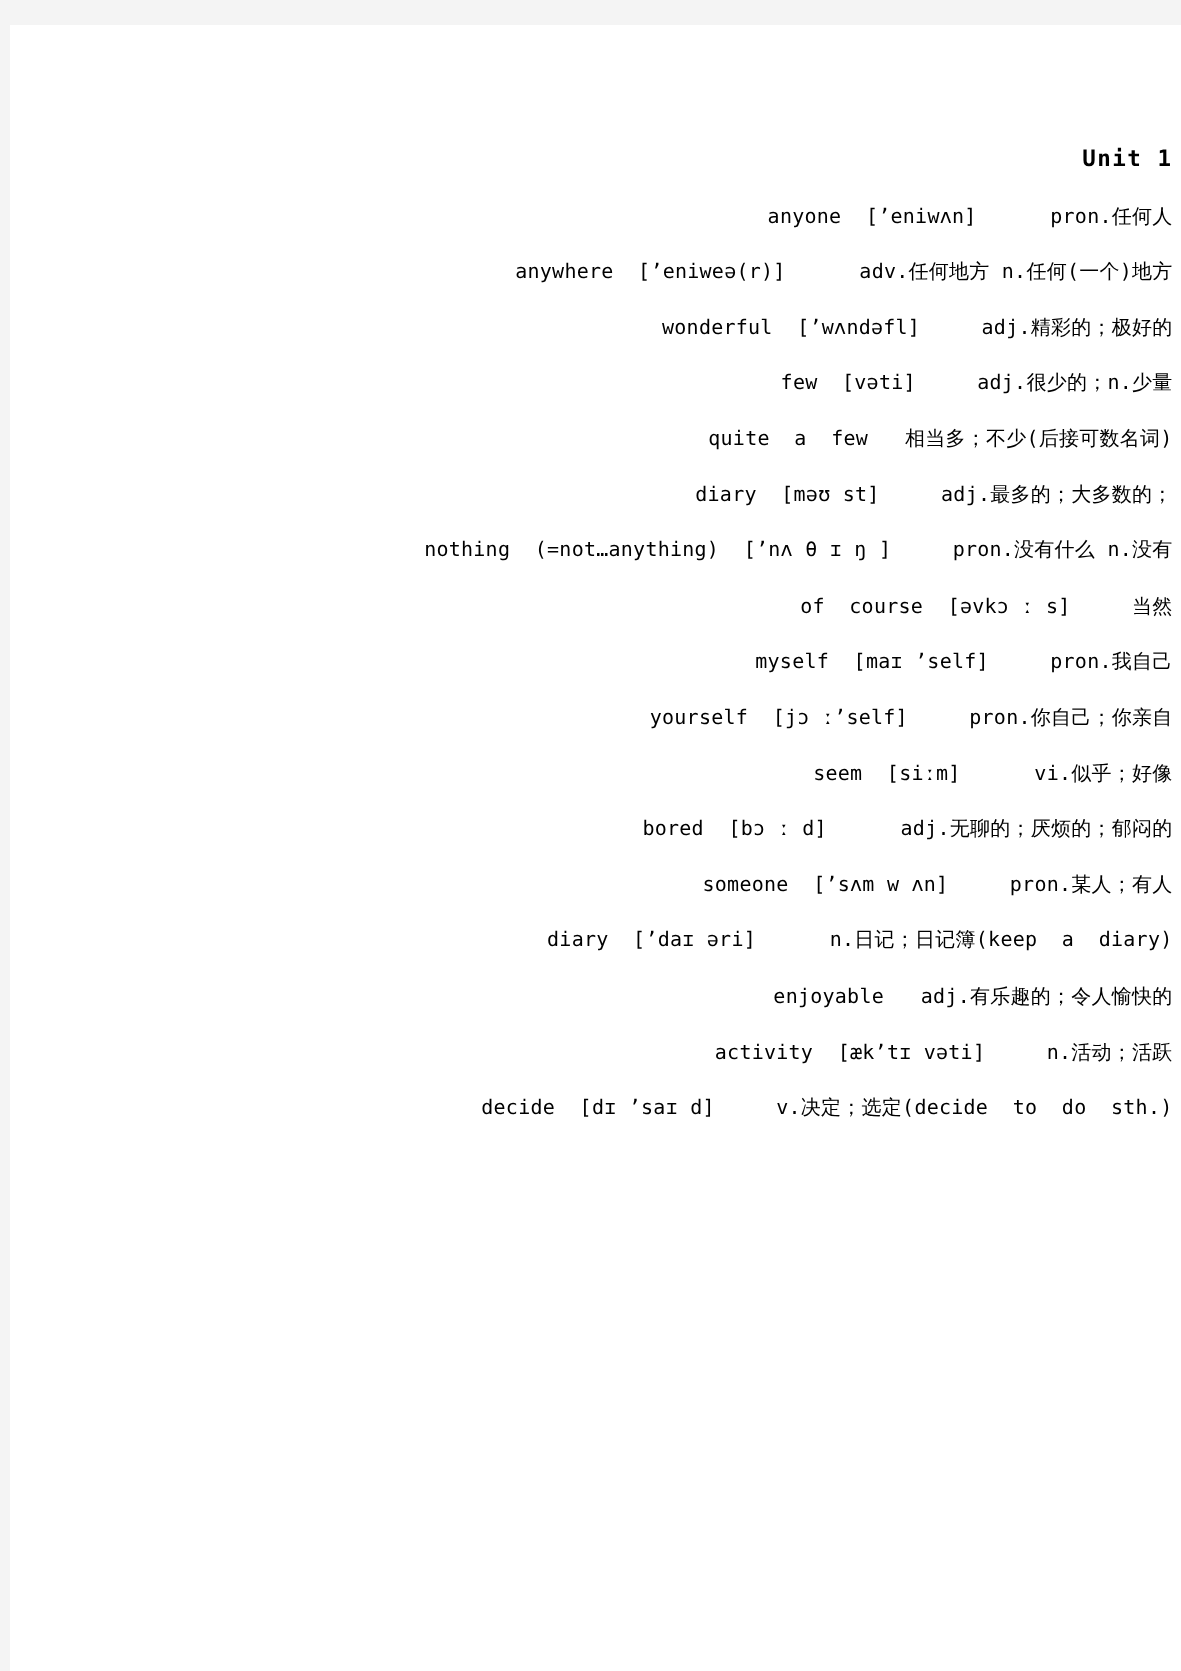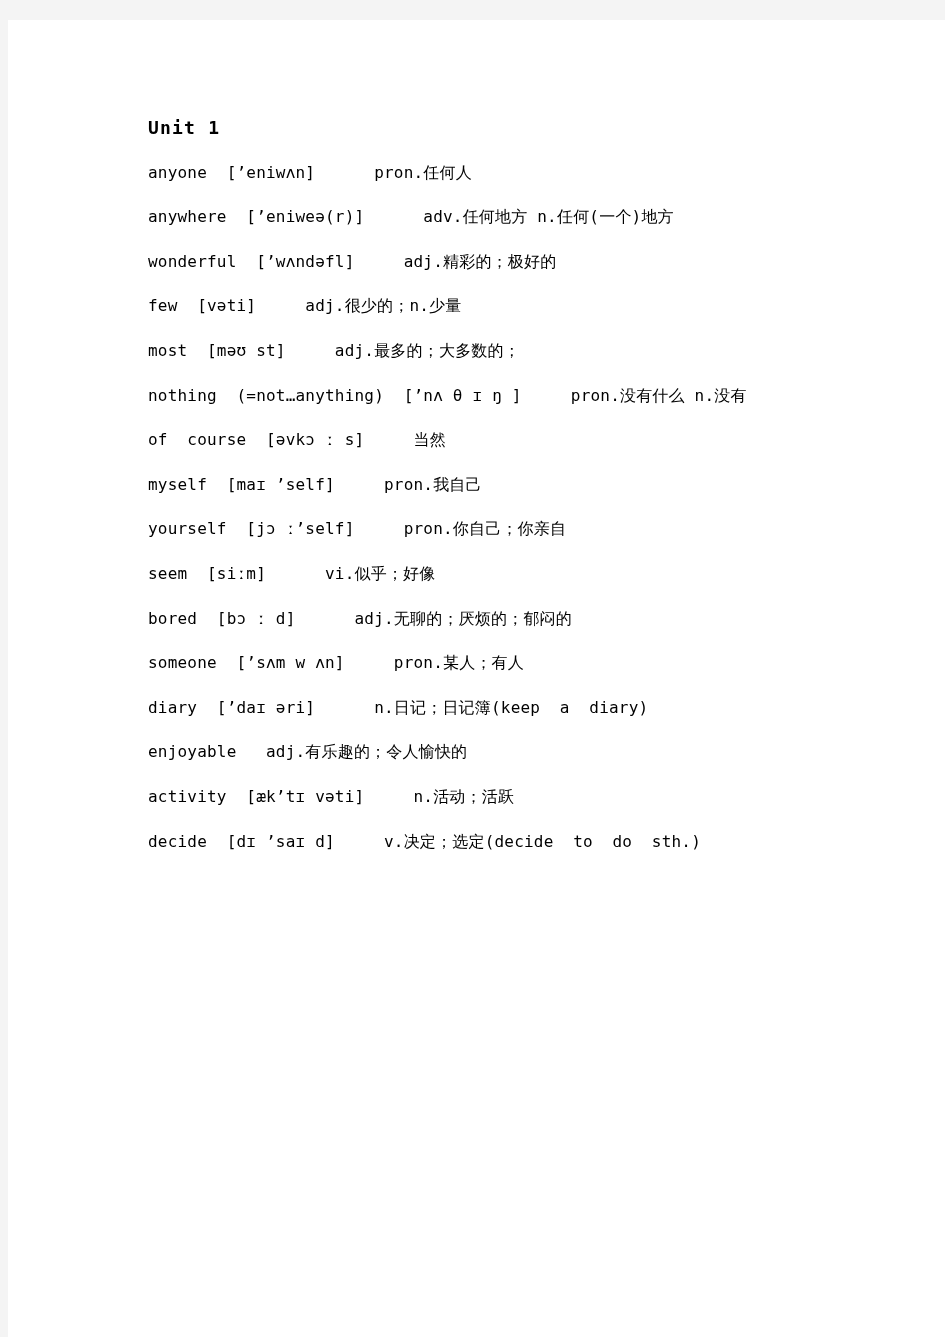--- a/index.html
+++ b/index.html
@@ -20,20 +20,21 @@
     width: 937px;
     height: 1317px;
     background: #ffffff;
     box-sizing: border-box;
   }
   .content {
     position: absolute;
     left: 140px;
     top: 86px;
     width: 790px;
+    text-align: right;
   }
   .line {
     font-family: "DejaVu Sans Mono", "Liberation Mono", monospace;
     font-size: 16px;
     line-height: 44.6px;
     color: #000000;
     white-space: pre-wrap;
     letter-spacing: 0.2px;
     word-spacing: 0px;
     text-rendering: optimizeLegibility;
@@ -57,22 +58,23 @@
     <div class="line unit-heading">Unit 1</div>
 
     <div class="line entry">anyone  [’eniwʌn]      pron.任何人</div>
 
     <div class="line entry">anywhere  [’eniweə(r)]      adv.任何地方 n.任何(一个)地方</div>
 
     <div class="line entry">wonderful  [’wʌndəfl]     adj.精彩的；极好的</div>
 
     <div class="line entry">few  [vəti]     adj.很少的；n.少量</div>
 
+    <div class="line entry">quite  a  few   相当多；不少(后接可数名词)</div>
 
-    <div class="line entry">most  [məʊ st]     adj.最多的；大多数的；</div>
+    <div class="line entry">diary  [məʊ st]     adj.最多的；大多数的；</div>
 
 
     <div class="line entry">nothing  (=not…anything)  [’nʌ θ ɪ ŋ ]     pron.没有什么 n.没有</div>
 
 
     <div class="line entry">of  course  [əvkɔ ː s]     当然</div>
 
     <div class="line entry">myself  [maɪ ’self]     pron.我自己</div>
 
     <div class="line entry">yourself  [jɔ ː’self]     pron.你自己；你亲自</div>

